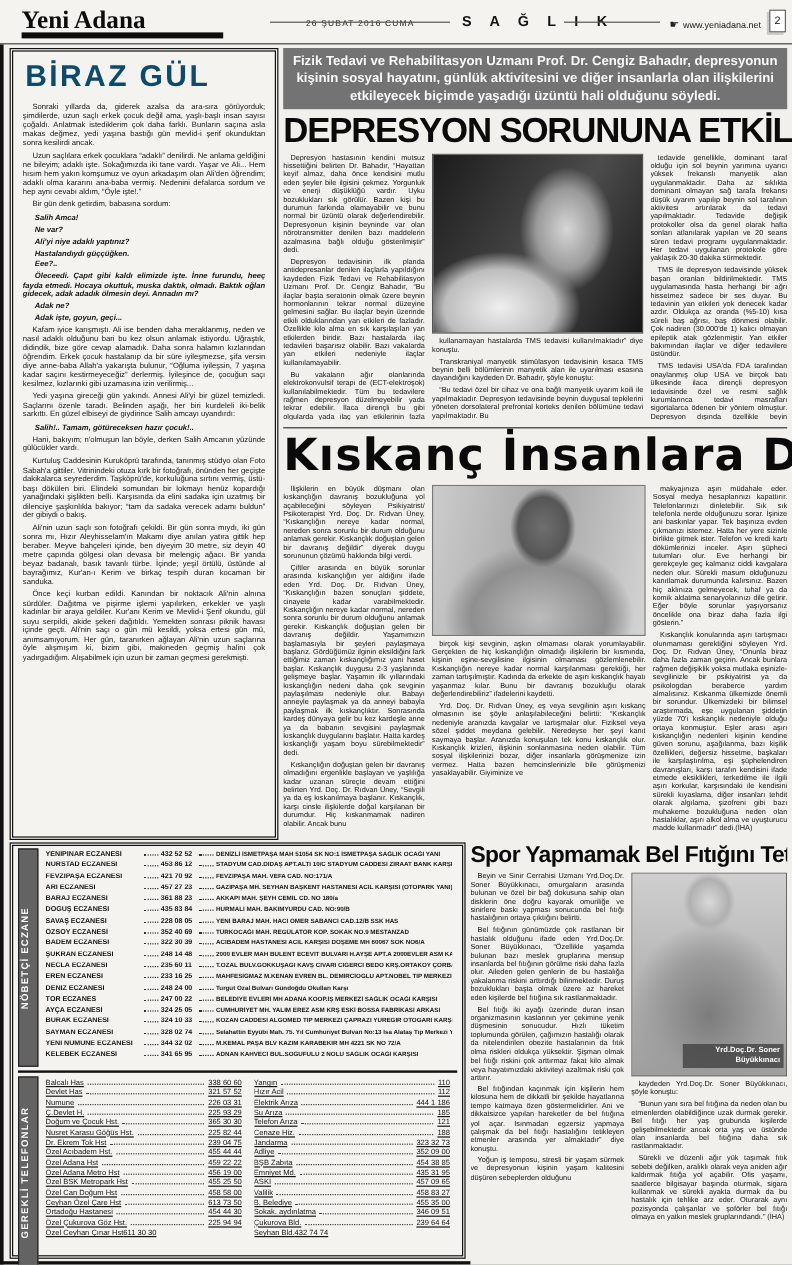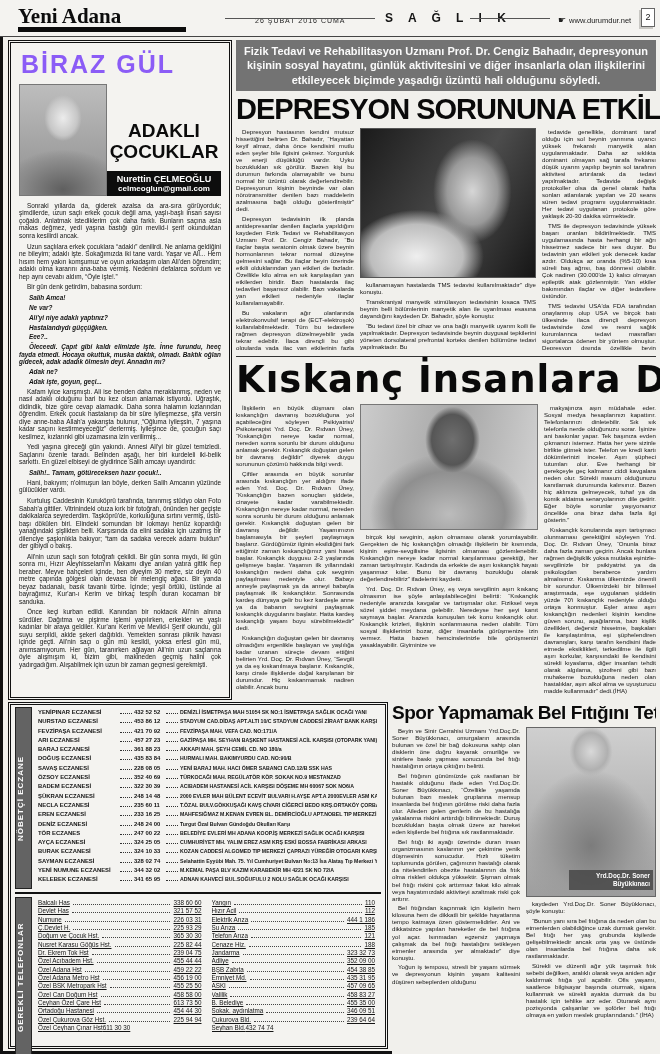--- a/index.html
+++ b/index.html
@@ -16,21 +16,21 @@
   .hdr-date{position:absolute;left:255px;top:17px;font-size:7px;letter-spacing:1px;color:#222;}
   .hdr-rule{position:absolute;top:18px;height:1px;background:#555;width:150px;}
   .section{position:absolute;left:385px;top:11px;font-size:12px;font-weight:700;letter-spacing:6px;}
   .site{position:absolute;left:558px;top:15px;font-size:7.5px;color:#222;}
   .hand{font-size:9px;margin-right:3px;}
   .pagenum{position:absolute;left:641px;top:8px;width:12px;height:17px;background:#fff;border:1px solid #666;
            font-size:9px;text-align:center;line-height:17px;box-shadow:-2px 2px 0 #c9c8c4;}
 
   
   .colL{position:absolute;left:8px;top:40px;width:224px;height:660px;border:3px double #111;background:#f4f3f0;box-sizing:border-box;}
-  .colL-title{padding:8px 10px 2px 10px;font-size:25px;font-weight:800;letter-spacing:2px;line-height:1.08;color:#8b5cf6;}
+  .colL-title{padding:8px 10px 2px 10px;font-size:25px;font-weight:800;letter-spacing:2px;line-height:1.08;color:#0c4a6e;}
   .author-row{display:flex;padding:4px 8px 0 8px;}
   .author-photo{width:86px;height:110px;border:1px solid #777;flex:0 0 86px;
      background:radial-gradient(26px 32px at 50% 30%,#ececec 0%,#c7c7c7 55%,rgba(0,0,0,0) 72%),
                 radial-gradient(60px 40px at 50% 95%,#5f5f5f 0%,#8a8a8a 70%,rgba(0,0,0,0) 100%),
                 linear-gradient(#bdbdbd,#8f8f8f);}
   .author-side{flex:1;display:flex;flex-direction:column;justify-content:flex-end;}
   .article-title{font-size:19px;font-weight:800;text-align:center;line-height:1.1;margin-bottom:8px;color:#0b0b0b;}
   .author-bar{background:#0d0d0d;color:#fff;text-align:center;padding:3px 2px;}
   .author-name{font-size:9px;font-weight:700;}
   .author-mail{font-size:8px;font-weight:700;}
@@ -118,37 +118,27 @@
   <div class="edge-left"></div>
   <div class="edge-bottom"></div>
 
   <div class="header">
     <div class="logo">Yeni Adana</div>
     <div class="logo-bar"></div>
     <div class="hdr-date">26 ŞUBAT 2016 CUMA</div>
     <div class="hdr-rule" style="left:225px;"></div>
     <div class="section">S A Ğ L I K</div>
     <div class="hdr-rule" style="left:470px;width:80px;"></div>
-    <div class="site"><span class="hand">☛</span><span>www.durumdur.net</span></div>
+    <div class="site"><span class="hand">☛</span><span>www.yeniadana.net</span></div>
     <div class="pagenum">2</div>
   </div>
 
   <div class="colL">
     <div class="colL-title">
       <div>BİRAZ GÜL</div>
-    </div>
-    <div class="author-row">
-      <div class="author-photo"></div>
-      <div class="author-side">
-        <div class="article-title">ADAKLI ÇOCUKLAR</div>
-        <div class="author-bar">
-          <div class="author-name">Nurettin ÇELMEOĞLU</div>
-          <div class="author-mail">celmeoglun@gmail.com</div>
-        </div>
-      </div>
     </div>
     <div class="colL-body">
         <p>Sonraki yıllarda da, giderek azalsa da ara-sıra görüyorduk; şimdilerde, uzun saçlı erkek çocuk değil ama, yaşlı-başlı insan sayısı çoğaldı. Anlatmak istediklerim çok daha farklı. Bunların saçına asla makas değmez, yedi yaşına bastığı gün mevlid-i şerif okunduktan sonra kesilirdi ancak.</p>
         <p>Uzun saçlılara erkek çocuklara “adaklı” denilirdi. Ne anlama geldiğini ne bileyim; adaklı işte. Sokağımızda iki tane vardı. Yaşar ve Ali... Hem hısım hem yakın komşumuz ve oyun arkadaşım olan Ali'den öğrendim; adaklı olma kararını ana-baba vermiş. Nedenini defalarca sordum ve hep aynı cevabı aldım, “Öyle işte!.”</p>
         <p>Bir gün denk getirdim,  babasına sordum:</p>
         <p class="dlg">Salih Amca!</p>
         <p class="dlg">Ne var?</p>
         <p class="dlg">Ali'yi niye adaklı yaptınız?</p>
         <p class="dlg">Hastalandıydı güççüğken.</p>
         <p class="dlg">Eee?..</p>

